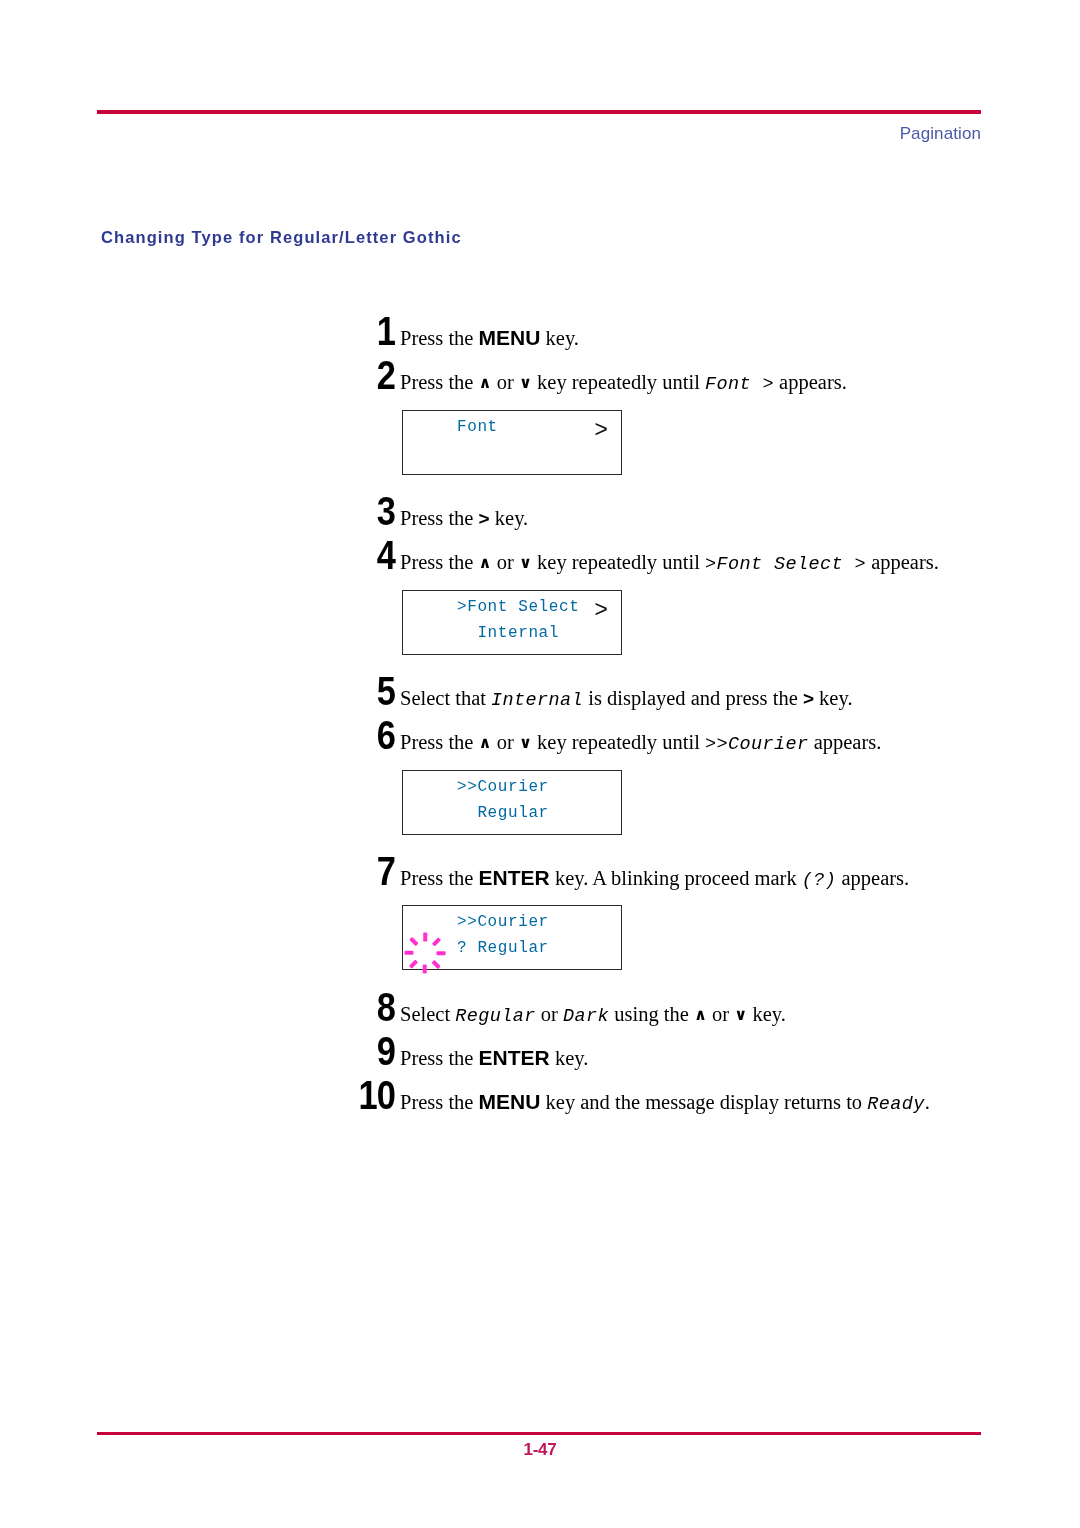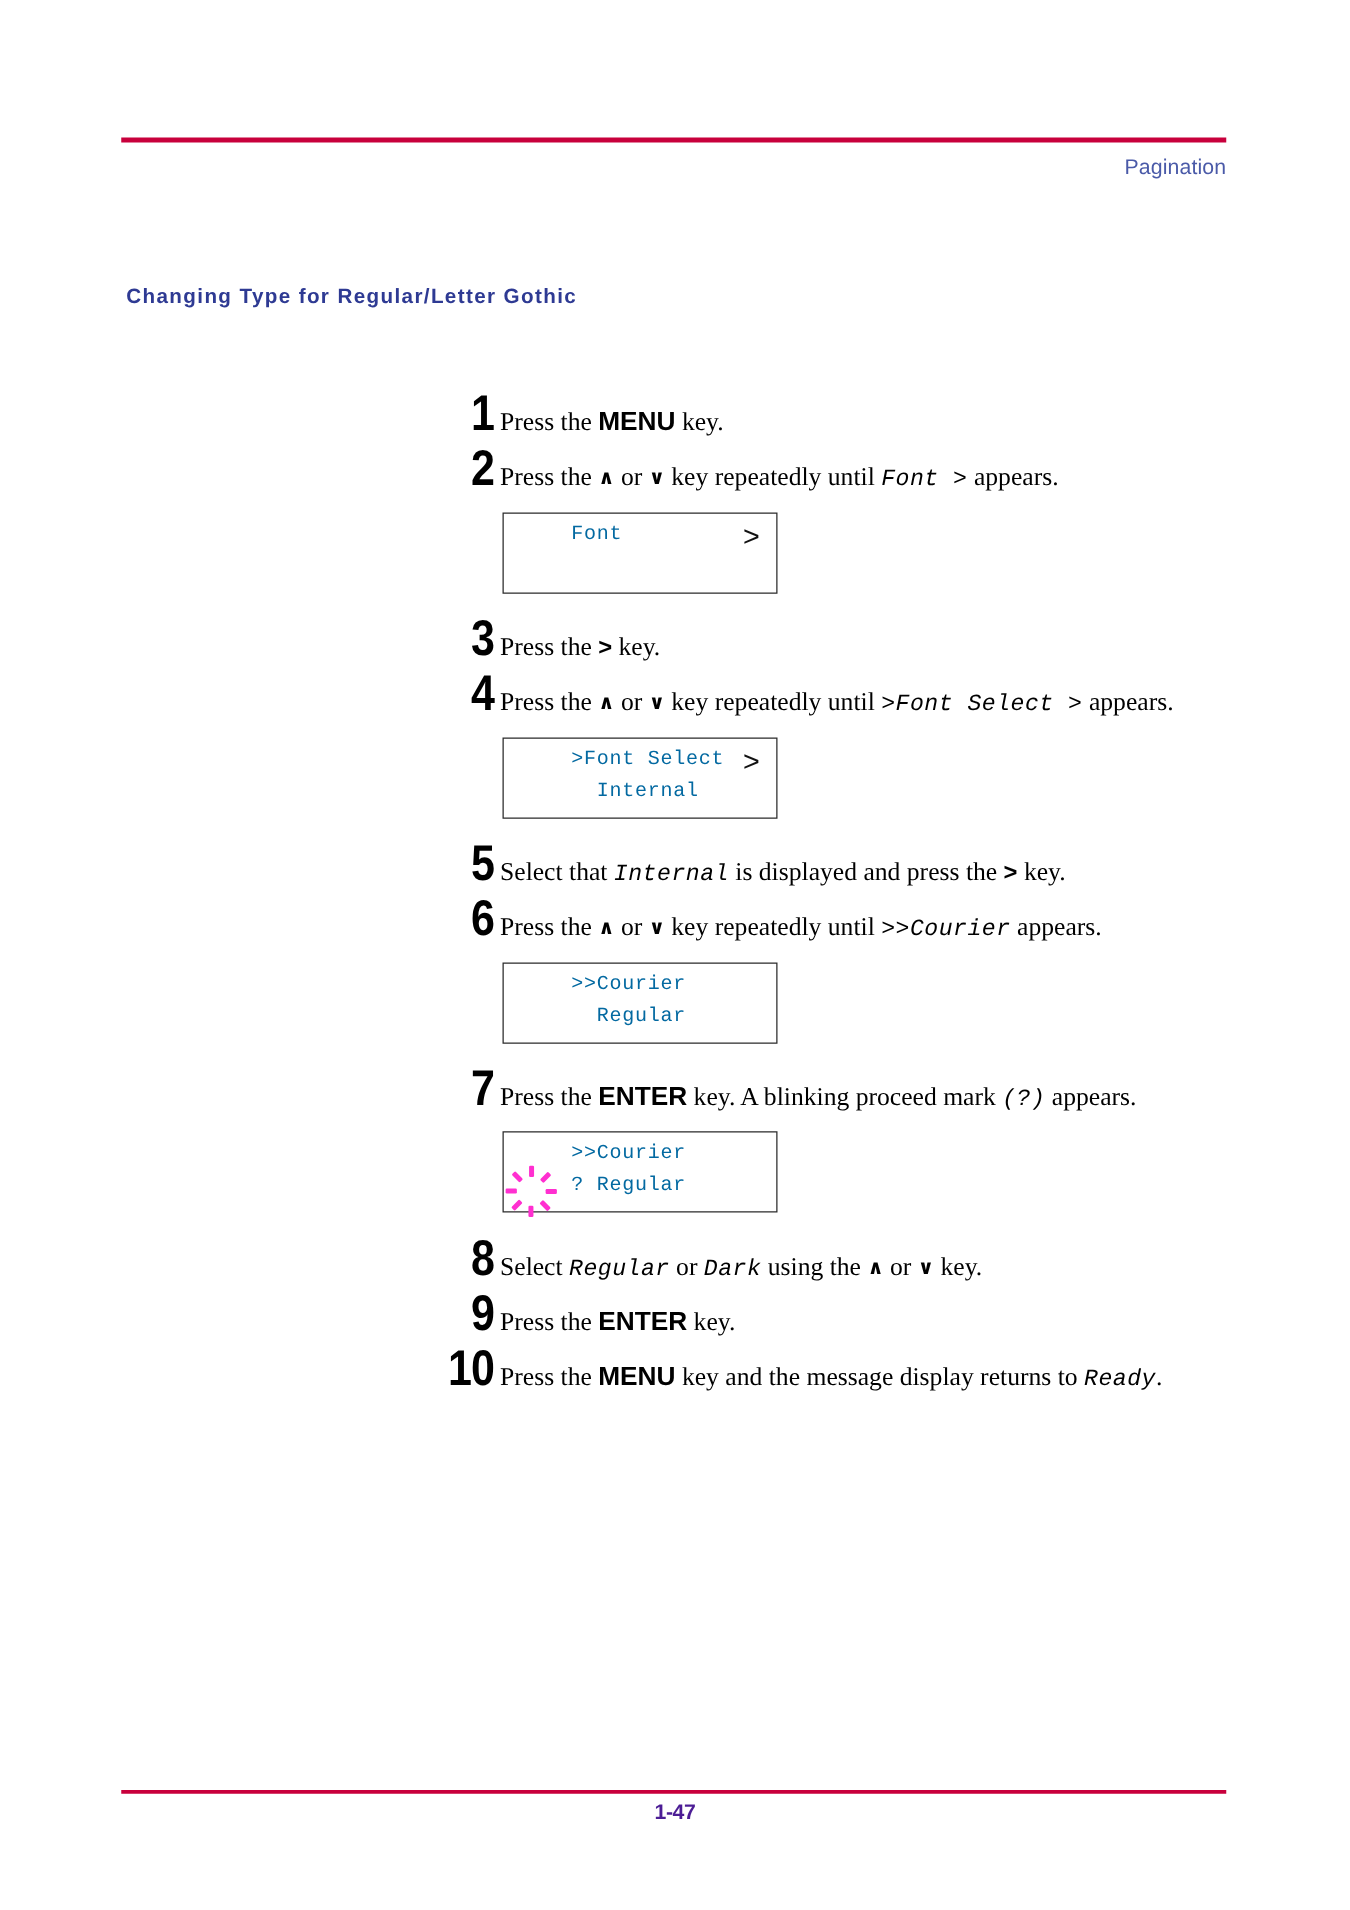--- a/index.html
+++ b/index.html
@@ -189,21 +189,21 @@
   }
   .footer-page {
     position: absolute;
     left: 0;
     top: 1440px;
     width: 1080px;
     text-align: center;
     font-family: "Liberation Sans", sans-serif;
     font-weight: bold;
     font-size: 17px;
-    color: #4c1d95;
+    color: #be185d;
     letter-spacing: -0.3px;
   }
 </style>
 </head>
 <body>
 
 <div class="page">
 
   <div class="header-rule"></div>
   <div class="header-title">Pagination</div>

